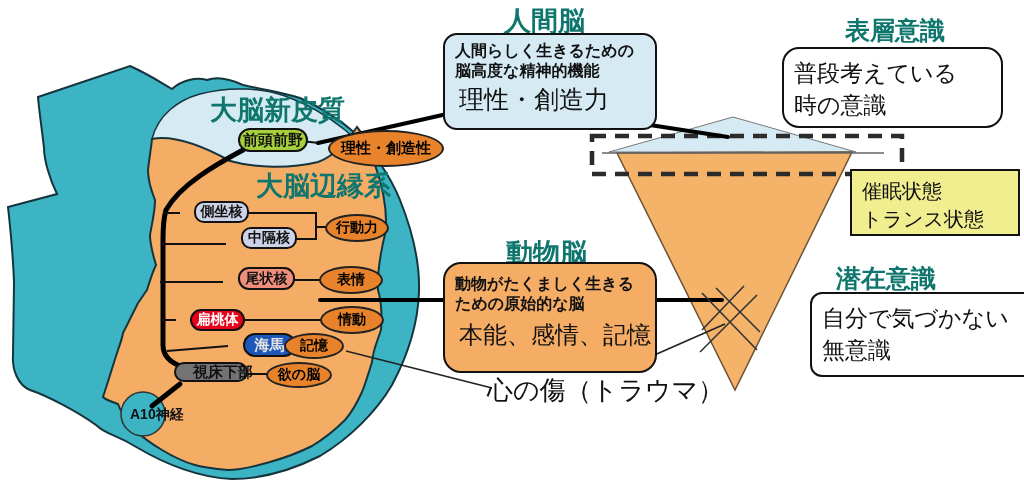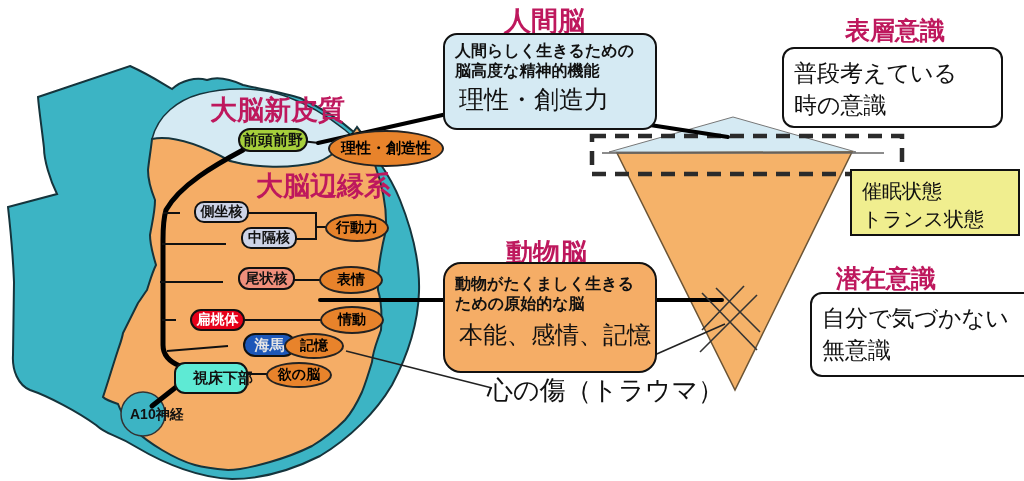--- a/index.html
+++ b/index.html
@@ -1,20 +1,20 @@
 <!DOCTYPE html>
 <html><head>
 <meta charset="utf-8">
 <style>
   html,body{margin:0;padding:0;background:#fff;}
   #canvas{position:relative;width:1024px;height:481px;overflow:hidden;background:#fff;
           font-family:"Liberation Sans","DejaVu Sans",sans-serif;}
   #canvas svg{position:absolute;left:0;top:0;}
   .abs{position:absolute;box-sizing:border-box;}
-  .red-title{color:#be185d;font-weight:bold;white-space:nowrap;}
+  .red-title{color:#0f766e;font-weight:bold;white-space:nowrap;}
   .pill{position:absolute;box-sizing:border-box;border:2px solid #111;border-radius:12px;
         display:flex;align-items:center;justify-content:center;font-weight:bold;
         font-size:15px;color:#111;white-space:nowrap;margin-left:16px;}
   .oval{position:absolute;box-sizing:border-box;border:2px solid #222;border-radius:50%;
         background:#E8832B;display:flex;align-items:center;justify-content:center;
         font-weight:bold;font-size:14px;color:#000000;white-space:nowrap;}
   .bigbox{position:absolute;box-sizing:border-box;border:2.5px solid #111;border-radius:14px;
         padding:6px 8px 4px 10px;color:#111;}
   .bigbox .s1{font-size:16px;font-weight:bold;line-height:1.28;white-space:nowrap;}
   .bigbox .s2{font-size:25px;line-height:1.2;margin-top:2px;padding-left:4px;white-space:nowrap;}
@@ -99,21 +99,21 @@
 
   <div class="abs red-title" style="left:210px;top:92px;font-size:27px;">大脳新皮質</div>
   <div class="abs red-title" style="left:256px;top:168px;font-size:27px;">大脳辺縁系</div>
 
   <div class="pill" style="left:222px;top:128px;width:70px;height:24px;background:#A6CF3B;">前頭前野</div>
   <div class="pill" style="left:178px;top:201px;width:55px;height:22px;background:#CDD3E6;font-size:14px;border-radius:10px;">側坐核</div>
   <div class="pill" style="left:225px;top:227px;width:56px;height:22px;background:#CDD3E6;font-size:14px;border-radius:10px;">中隔核</div>
   <div class="pill" style="left:222px;top:267px;width:57px;height:23px;background:#EF8F7B;font-size:14px;border-radius:11px;">尾状核</div>
   <div class="pill" style="left:174px;top:309px;width:55px;height:22px;background:#E60019;color:#fff;font-size:14px;border-radius:11px;">扁桃体</div>
   <div class="pill" style="left:227px;top:333px;width:53px;height:24px;background:#1D57B8;color:#e5e5e5;">海馬</div>
-  <div class="pill" style="left:158px;top:362px;width:74px;height:32px;background:#5eead4;border-radius:11px;padding-left:24px;">視床下部</div>
+  <div class="pill" style="left:158px;top:362px;width:74px;height:20px;background:#737373;border-radius:11px;padding-left:24px;">視床下部</div>
   <div class="abs" style="left:130px;top:406px;font-size:14px;font-weight:bold;color:#111;white-space:nowrap;">A10神経</div>
 
   <div class="oval" style="left:328px;top:130px;width:116px;height:37px;font-size:15px;">理性・創造性</div>
   <div class="oval" style="left:325px;top:214px;width:64px;height:28px;">行動力</div>
   <div class="oval" style="left:319px;top:266px;width:64px;height:28px;">表情</div>
   <div class="oval" style="left:320px;top:306px;width:64px;height:28px;">情動</div>
   <div class="oval" style="left:284px;top:333px;width:60px;height:26px;">記憶</div>
   <div class="oval" style="left:266px;top:362px;width:66px;height:26px;">欲の脳</div>
 
   <div class="abs red-title" style="left:504px;top:3px;font-size:27px;">人間脳</div>
@@ -124,21 +124,21 @@
   </div>
 
   <div class="abs red-title" style="left:506px;top:235px;font-size:27px;">動物脳</div>
   <div class="bigbox" style="left:443px;top:262px;width:214px;height:111px;background:#F5AD66;border-radius:18px;padding-top:10px;">
     <div class="s1">動物がたくましく生きる</div>
     <div class="s1">ための原始的な脳</div>
     <div class="s2" style="font-size:24px;margin-top:6px;">本能、感情、記憶</div>
   </div>
 
   <div class="abs red-title" style="left:845px;top:14px;font-size:25px;">表層意識</div>
-  <div class="notebox" style="left:782px;top:47px;width:221px;height:81px;">
+  <div class="notebox" style="left:782px;top:47px;width:221px;height:81px;border-radius:17px;">
     <div>普段考えている</div>
     <div>時の意識</div>
   </div>
 
   <div class="notebox" style="left:850px;top:169px;width:170px;height:67px;background:#F0EE8F;font-size:20px;font-weight:500;padding:6px 10px;border-radius:0;">
     <div>催眠状態</div>
     <div>トランス状態</div>
   </div>
 
   <div class="abs red-title" style="left:836px;top:262px;font-size:25px;">潜在意識</div>

